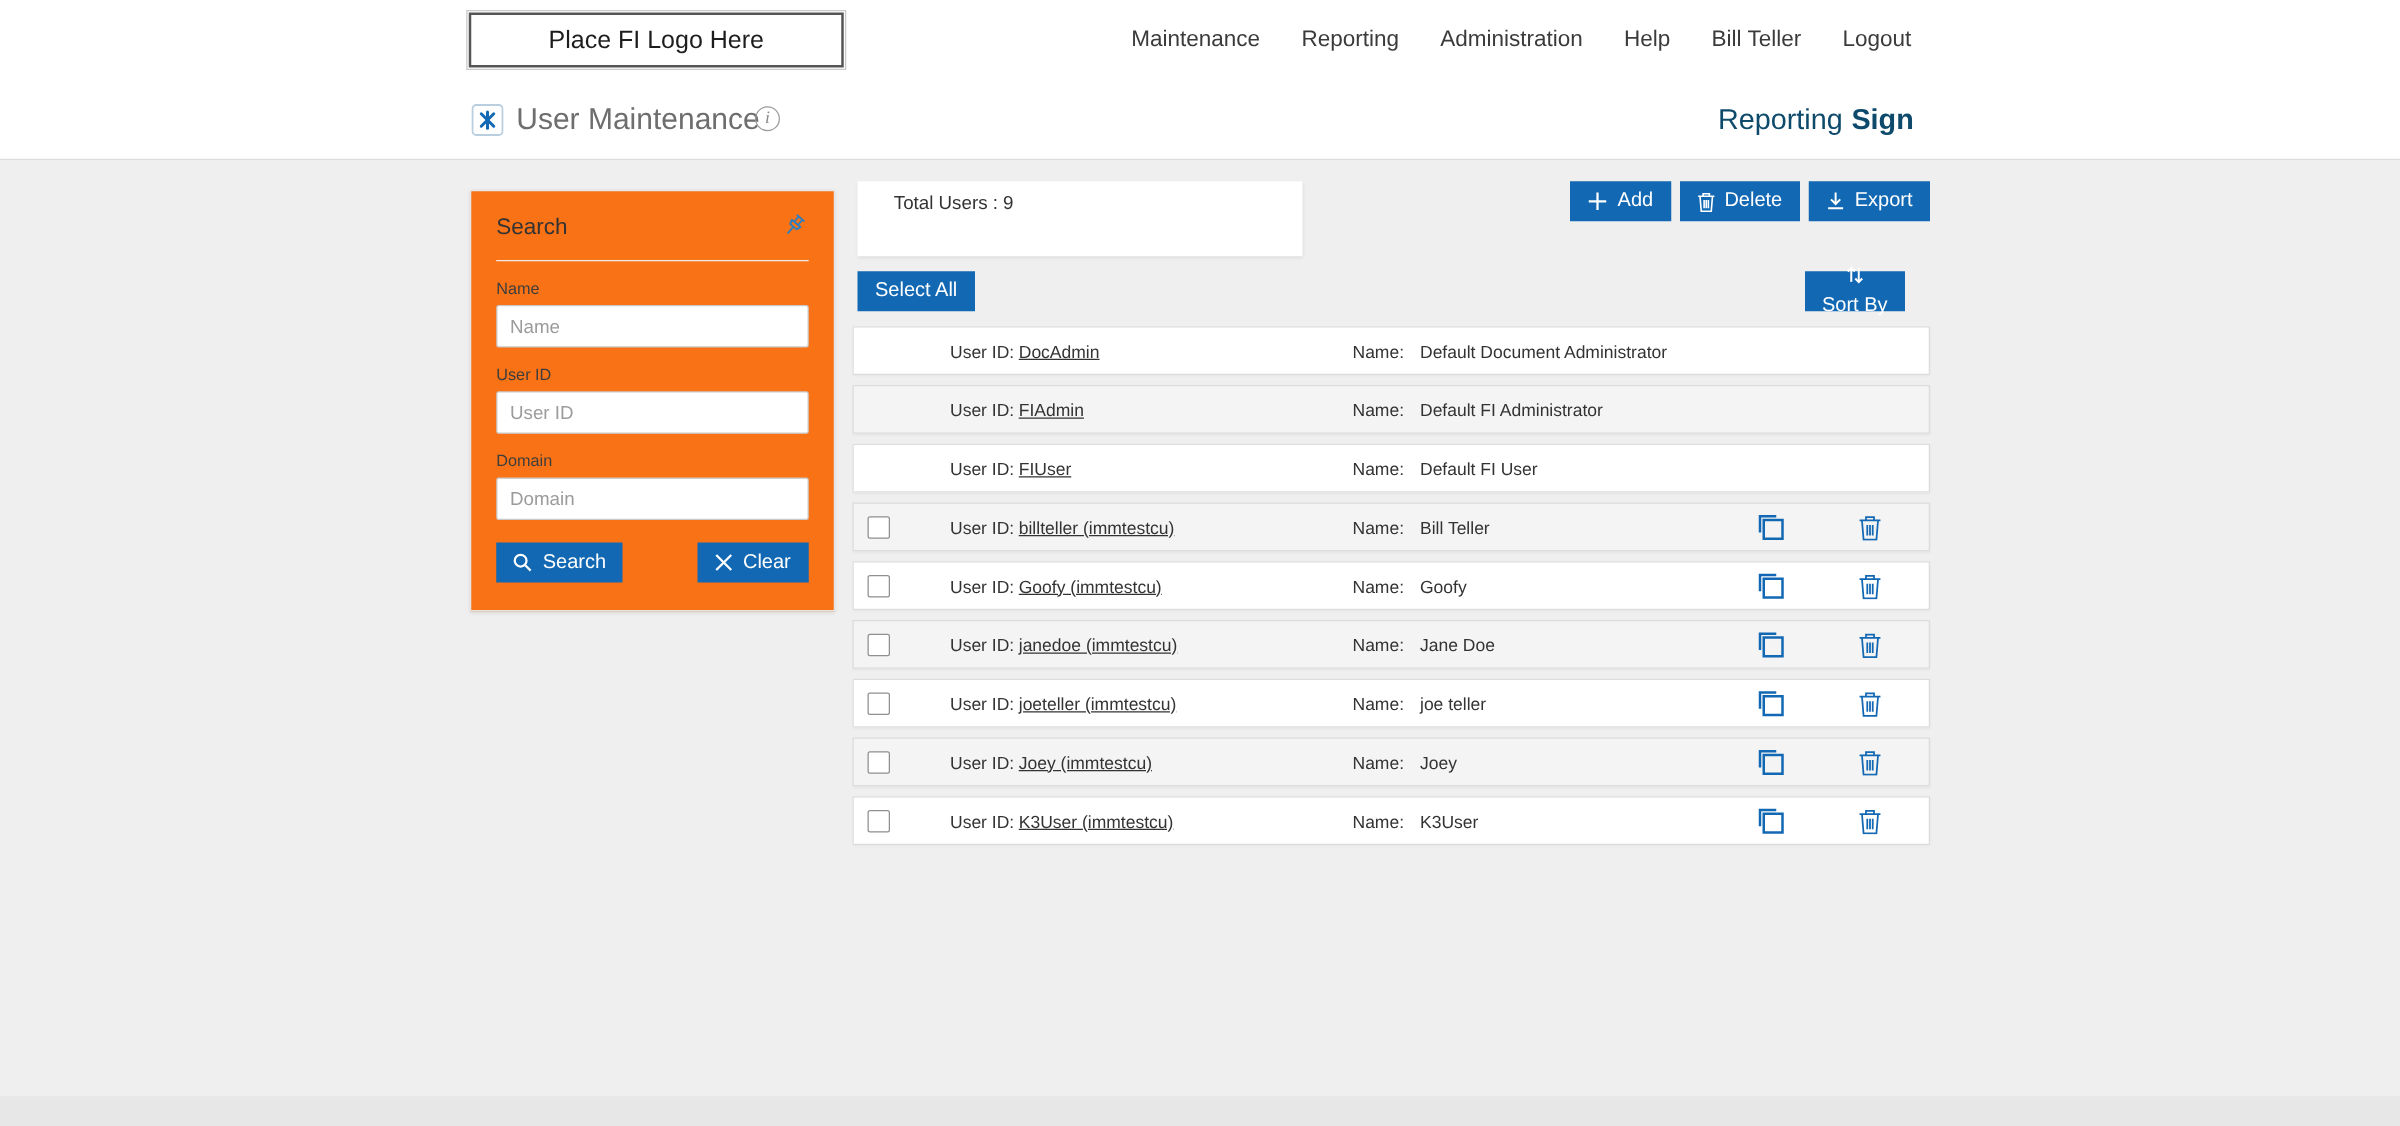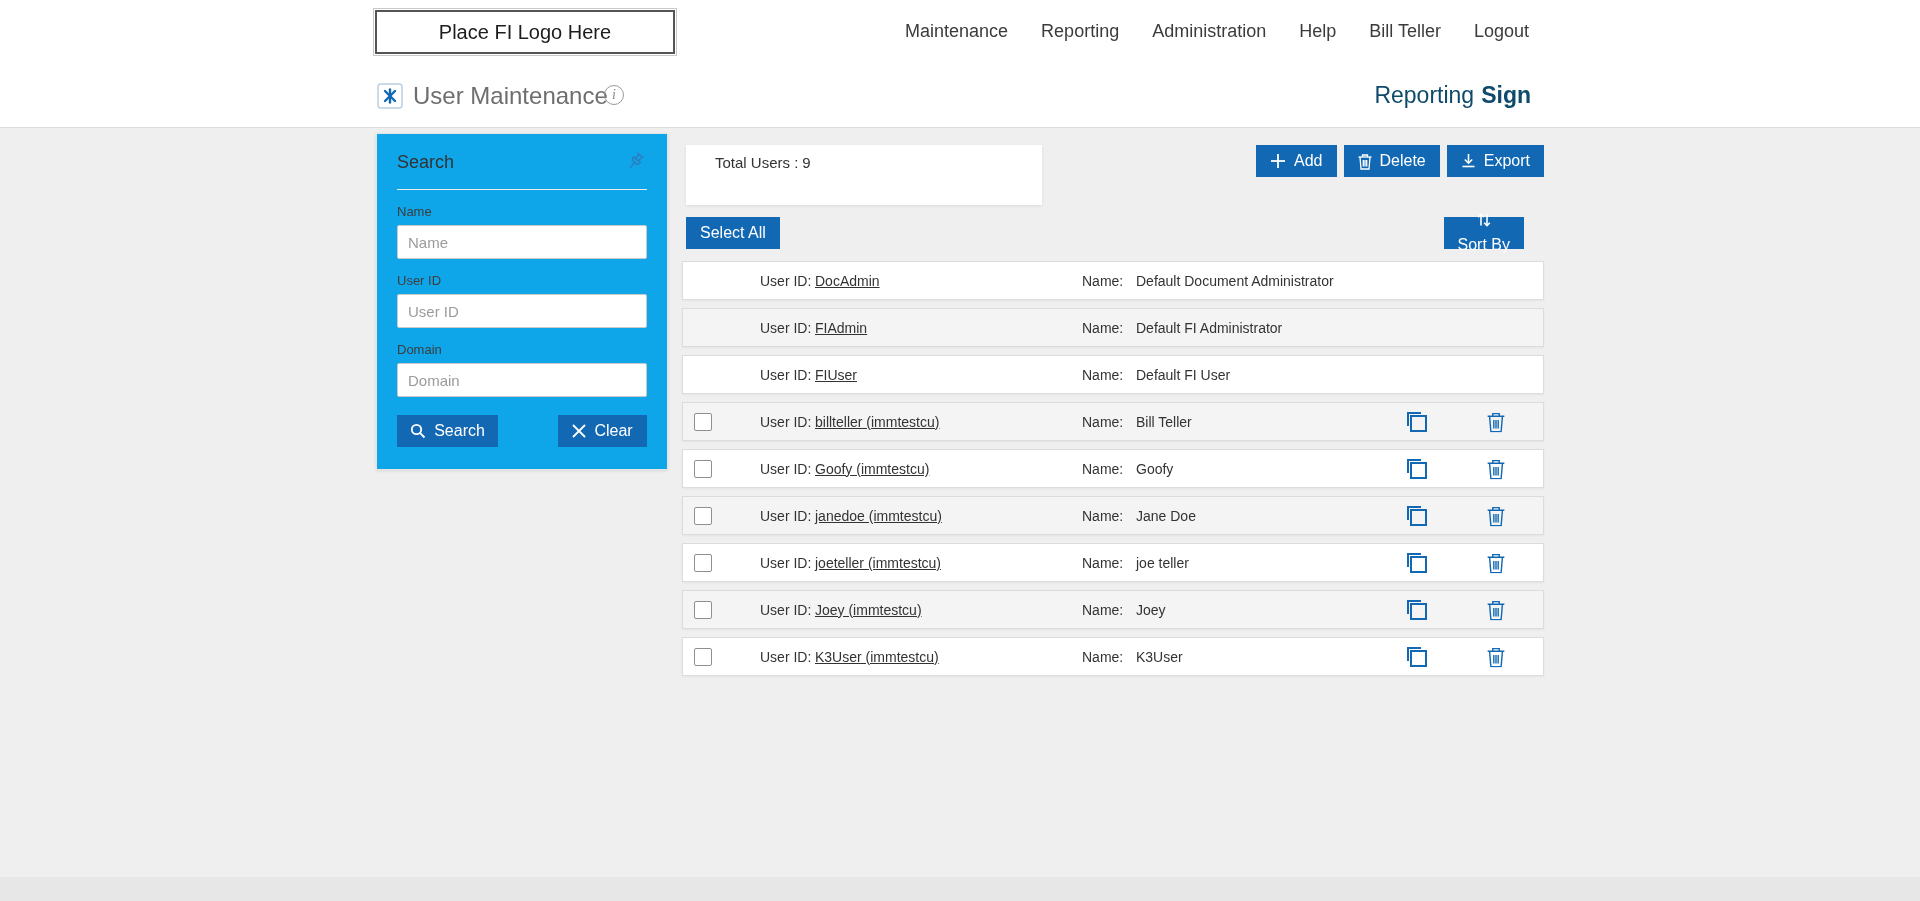--- a/index.html
+++ b/index.html
@@ -21,21 +21,21 @@
   .page-icon{ position:absolute; left:377px; top:19px; width:26px; height:26px; }
   .page-title{ position:absolute; left:413px; top:0; line-height:63px; font-size:24px; font-weight:400; color:#6e6e6e; }
   .info-icon{ position:absolute; left:604px; top:21px; width:20px; height:20px; border:1px solid #9a9a9a; border-radius:50%;
               color:#8a8a8a; font-family:"Liberation Serif", serif; font-style:italic; font-size:14px;
               display:flex; align-items:center; justify-content:center; cursor:pointer; }
   .info-icon::before{ content:"i"; }
   .brand{ position:absolute; right:389px; top:0; line-height:63px; font-size:23px; color:var(--brand); }
   .brand b{ margin-left:7px; font-weight:700; }
 
   
-  .search-card{ position:absolute; left:376px; top:133px; width:292px; background:#0ea5e9;
+  .search-card{ position:absolute; left:376px; top:152px; width:292px; background:#f97316;
                 border:1px solid #e5e5e5; box-shadow:0 1px 3px rgba(0,0,0,.1); padding:18px 20px 22px; }
   .search-title-row{ display:flex; justify-content:space-between; align-items:flex-start; }
   .search-title{ font-size:18px; font-weight:400; color:#333; }
   .pin-button{ cursor:pointer; line-height:0; margin-top:-2px; }
   .search-divider{ margin-top:15px; border-bottom:1px solid #ececec; }
   .field-group{ margin-top:14px; }
   .field-label{ display:block; font-size:13px; color:#3d3d3d; margin-bottom:6px; }
   .field-input{ width:100%; height:34px; border:1px solid #c9c9c9; border-radius:2px; padding:0 10px;
                 font-size:15px; color:#333; font-family:inherit; }
   .field-input::placeholder{ color:#9b9b9b; }

